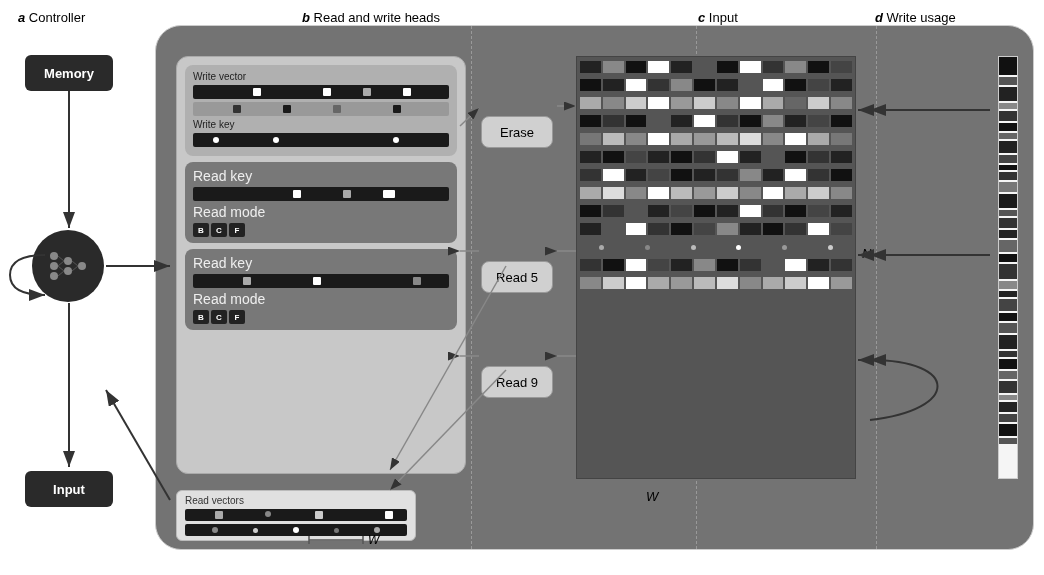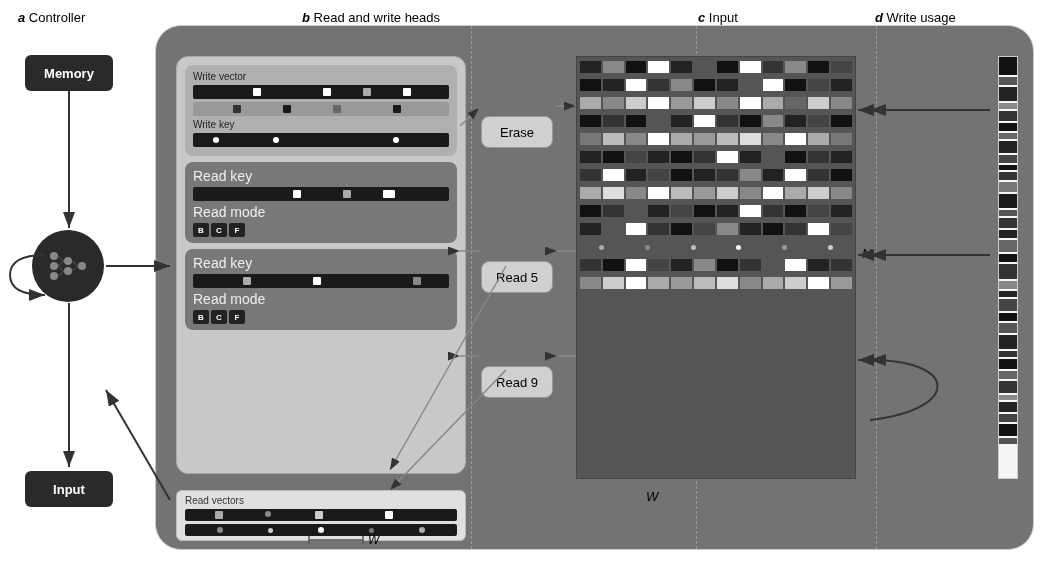--- a/index.html
+++ b/index.html
@@ -478,21 +478,21 @@
       <div style="position:absolute; top:302px; left:0; right:0; height:10px; background:#111;"></div>
       <div style="position:absolute; top:314px; left:0; right:0; height:8px; background:#666;"></div>
       <div style="position:absolute; top:324px; left:0; right:0; height:12px; background:#333;"></div>
       <div style="position:absolute; top:338px; left:0; right:0; height:5px; background:#888;"></div>
       <div style="position:absolute; top:345px; left:0; right:0; height:10px; background:#222;"></div>
       <div style="position:absolute; top:357px; left:0; right:0; height:8px; background:#444;"></div>
       <div style="position:absolute; top:367px; left:0; right:0; height:12px; background:#111;"></div>
       <div style="position:absolute; top:381px; left:0; right:0; height:6px; background:#555;"></div>
     </div>
 
-    <div style="position:absolute; bottom:8px; left:20px; width:290px; background:#e0e0e0; border-radius:6px; border:1px solid #bbb; padding:4px 8px;">
+    <div style="position:absolute; bottom:8px; left:20px; width:240px; background:#e0e0e0; border-radius:6px; border:1px solid #bbb; padding:4px 8px;">
       <div style="font-size:10px; color:#333; margin-bottom:3px;">Read vectors</div>
 
       <div style="height:12px; background:#1a1a1a; border-radius:2px; margin-bottom:3px; position:relative;">
         <div style="position:absolute;left:30px;top:2px;width:8px;height:8px;background:#aaa;border-radius:1px;"></div>
         <div style="position:absolute;left:80px;top:2px;width:6px;height:6px;background:#888;border-radius:50%;"></div>
         <div style="position:absolute;left:130px;top:2px;width:8px;height:8px;background:#ccc;border-radius:1px;"></div>
         <div style="position:absolute;left:200px;top:2px;width:8px;height:8px;background:#fff;border-radius:1px;"></div>
       </div>
 
       <div style="height:12px; background:#1a1a1a; border-radius:2px; position:relative; display:flex; align-items:center; justify-content:space-around; padding:0 10px;">

